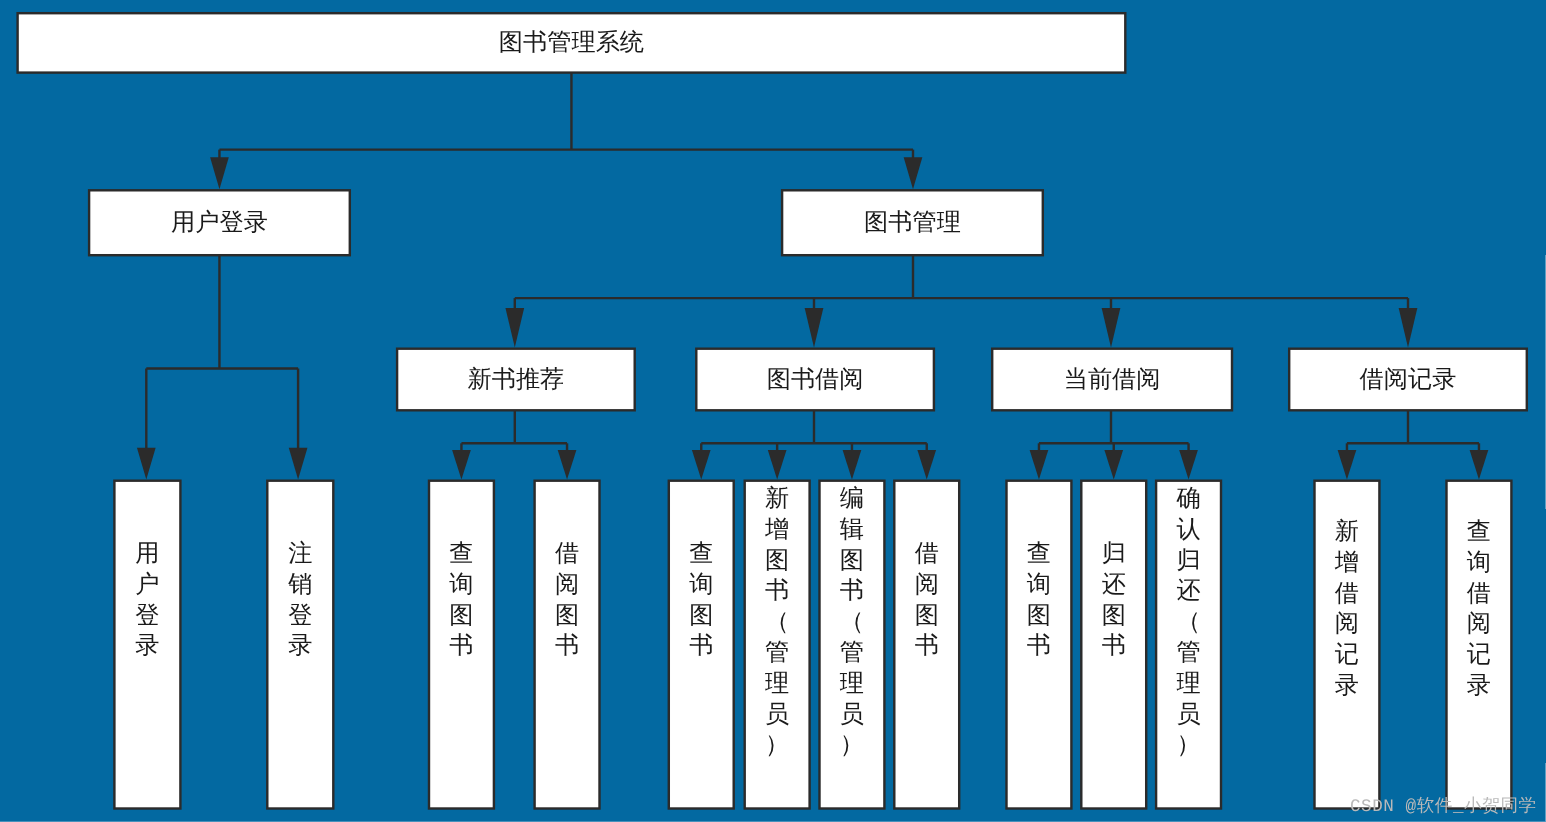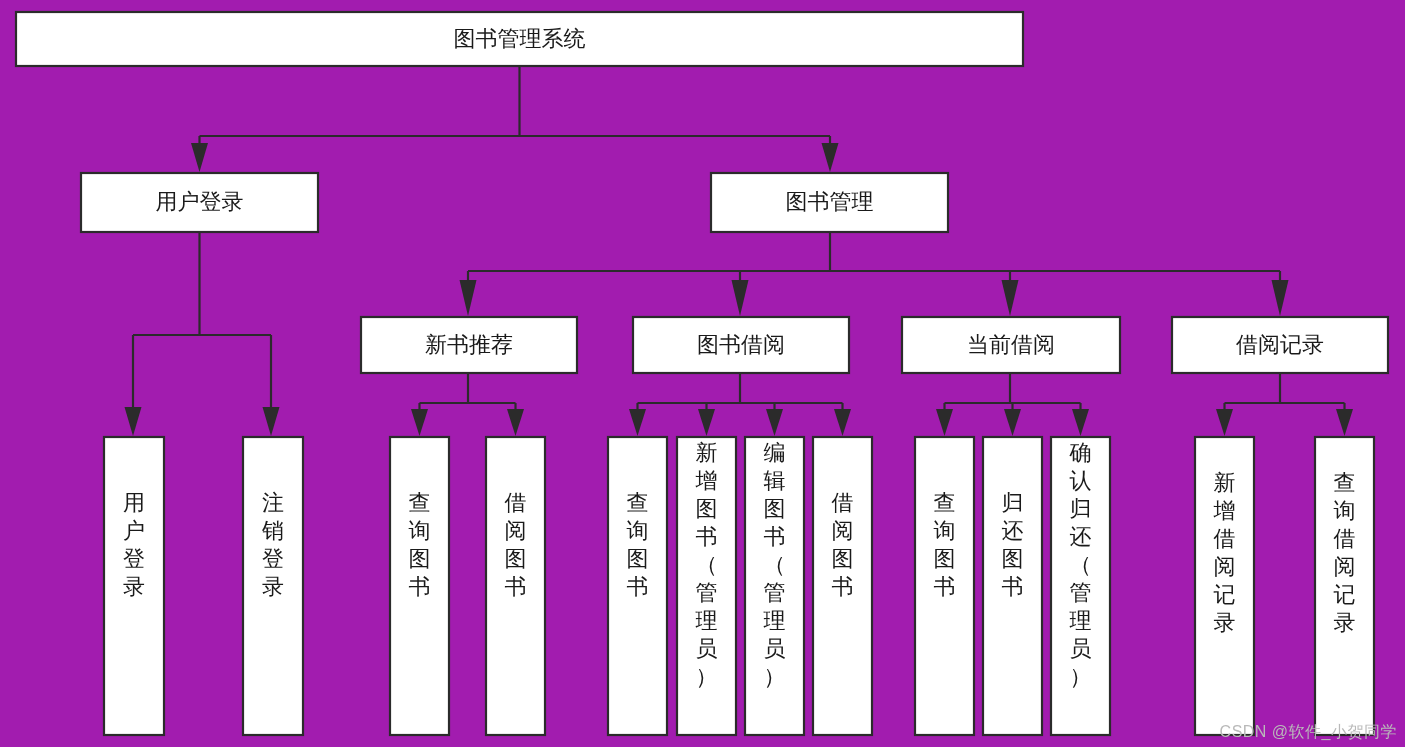--- a/index.html
+++ b/index.html
@@ -10,21 +10,21 @@
   body {
     width: 1405px;
     height: 747px;
     overflow: hidden;
     font-family: "Liberation Sans", "DejaVu Sans", sans-serif;
   }
   #diagram-root {
     position: relative;
     width: 1405px;
     height: 747px;
-    background: #a21caf;
+    background: #0369a1;
   }
   svg#flowchart {
     position: absolute;
     left: 0;
     top: 0;
     width: 1405px;
     height: 747px;
     display: block;
   }
   .node-box {
@@ -55,21 +55,21 @@
     font-family: "Liberation Sans", "DejaVu Sans", sans-serif;
     font-size: 22px;
     fill: #1a1a1a;
     text-anchor: middle;
     white-space: pre;
   }
   .watermark {
     position: absolute;
     right: 8px;
     bottom: 4px;
-    font-family: Liberation Sans, sans-serif;
+    font-family: Liberation Mono, monospace;
     font-size: 16px;
     color: #b9b9b9;
     letter-spacing: 0.5px;
     user-select: none;
     pointer-events: none;
   }
 </style>
 </head>
 <body>
 

